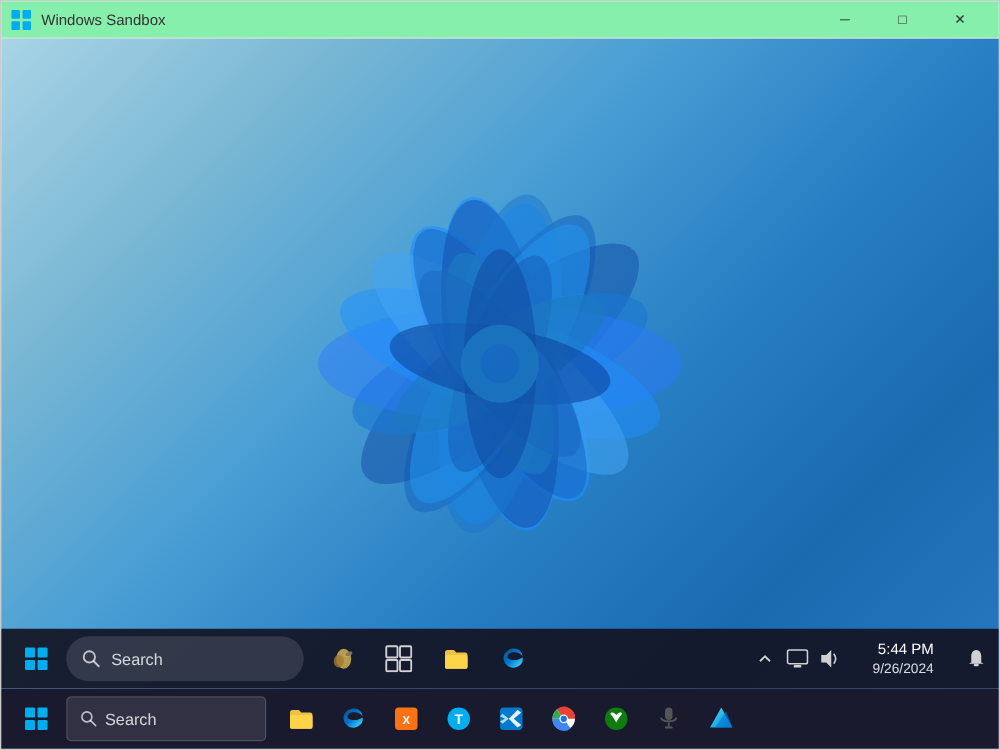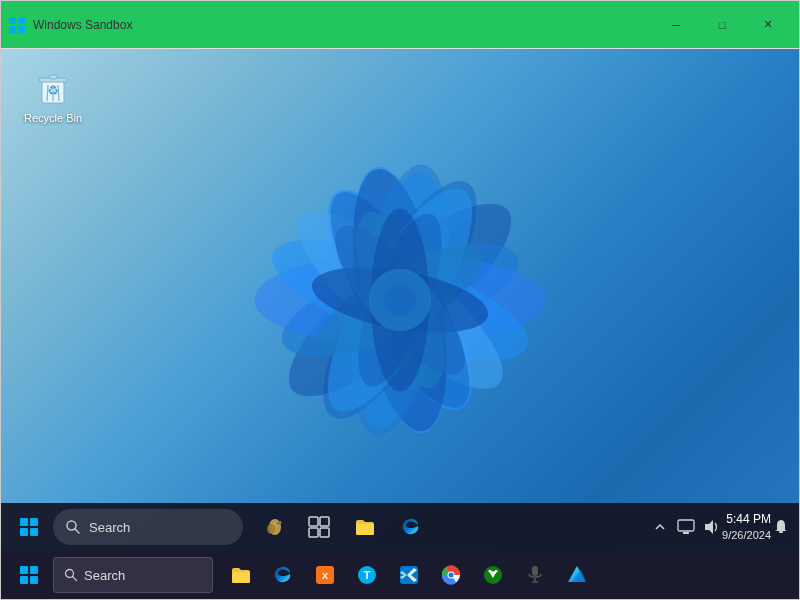--- a/index.html
+++ b/index.html
@@ -15,22 +15,22 @@
     .window-frame {
       width: 800px;
       height: 600px;
       background: #fff;
       border: 1px solid #ccc;
       display: flex;
       flex-direction: column;
     }
 
     .title-bar {
-      height: 48px;
-      background: #22c55e;
+      height: 30px;
+      background: #86efac;
       display: flex;
       align-items: center;
       padding: 0 8px;
       border-bottom: 1px solid #e0e0e0;
       flex-shrink: 0;
     }
 
     .title-bar-icon {
       width: 16px;
       height: 16px;
@@ -180,21 +180,21 @@
       align-items: center;
       justify-content: center;
       border-radius: 6px;
       cursor: pointer;
       position: relative;
     }
 
     .taskbar-right {
       display: flex;
       align-items: center;
-      gap: 0;
+      gap: 24px;
       margin-left: auto;
     }
 
     .system-tray {
       display: flex;
       align-items: center;
       gap: 6px;
     }
 
     .tray-icon {
@@ -355,39 +355,20 @@
         <ellipse cx="250" cy="230" rx="30" ry="92" fill="#1a78c2" opacity="0.65" transform="rotate(60 250 230)"></ellipse>
         <ellipse cx="250" cy="230" rx="28" ry="86" fill="#0d47a1" opacity="0.65" transform="rotate(100 250 230)"></ellipse>
         <ellipse cx="250" cy="230" rx="30" ry="90" fill="#1565c0" opacity="0.6" transform="rotate(140 250 230)"></ellipse>
         <ellipse cx="250" cy="230" rx="28" ry="88" fill="#0d47a1" opacity="0.6" transform="rotate(180 250 230)"></ellipse>
 
         <circle cx="250" cy="230" r="30" fill="#1a78c2" opacity="0.8"></circle>
         <circle cx="250" cy="230" r="15" fill="#1565c0" opacity="0.9"></circle>
       </svg>
     </div>
 
-    <div class="desktop-icon">
-      <div class="desktop-icon-img">
-        <svg width="38" height="38" viewBox="0 0 38 38" xmlns="http://www.w3.org/2000/svg">
-
-          <rect x="8" y="13" width="22" height="22" rx="2" fill="#e8f4fd" stroke="#7ab3d4" stroke-width="1"></rect>
-
-          <rect x="5" y="10" width="28" height="4" rx="2" fill="#b8d8ee" stroke="#7ab3d4" stroke-width="1"></rect>
-
-          <rect x="15" y="7" width="8" height="4" rx="2" fill="#b8d8ee" stroke="#7ab3d4" stroke-width="1"></rect>
-
-          <text x="19" y="27" text-anchor="middle" font-size="13" fill="#4a9fd4">♻</text>
-
-          <line x1="14" y1="17" x2="13" y2="33" stroke="#7ab3d4" stroke-width="1.2"></line>
-          <line x1="19" y1="17" x2="19" y2="33" stroke="#7ab3d4" stroke-width="1.2"></line>
-          <line x1="24" y1="17" x2="25" y2="33" stroke="#7ab3d4" stroke-width="1.2"></line>
-        </svg>
-      </div>
-      <span class="desktop-icon-label">Recycle Bin</span>
-    </div>
 
     <div class="taskbar" style="position:absolute;bottom:0;left:0;right:0;">
 
       <div class="taskbar-start">
         <div class="win11-logo">
           <div class="win11-logo-square"></div>
           <div class="win11-logo-square"></div>
           <div class="win11-logo-square"></div>
           <div class="win11-logo-square"></div>
         </div>

